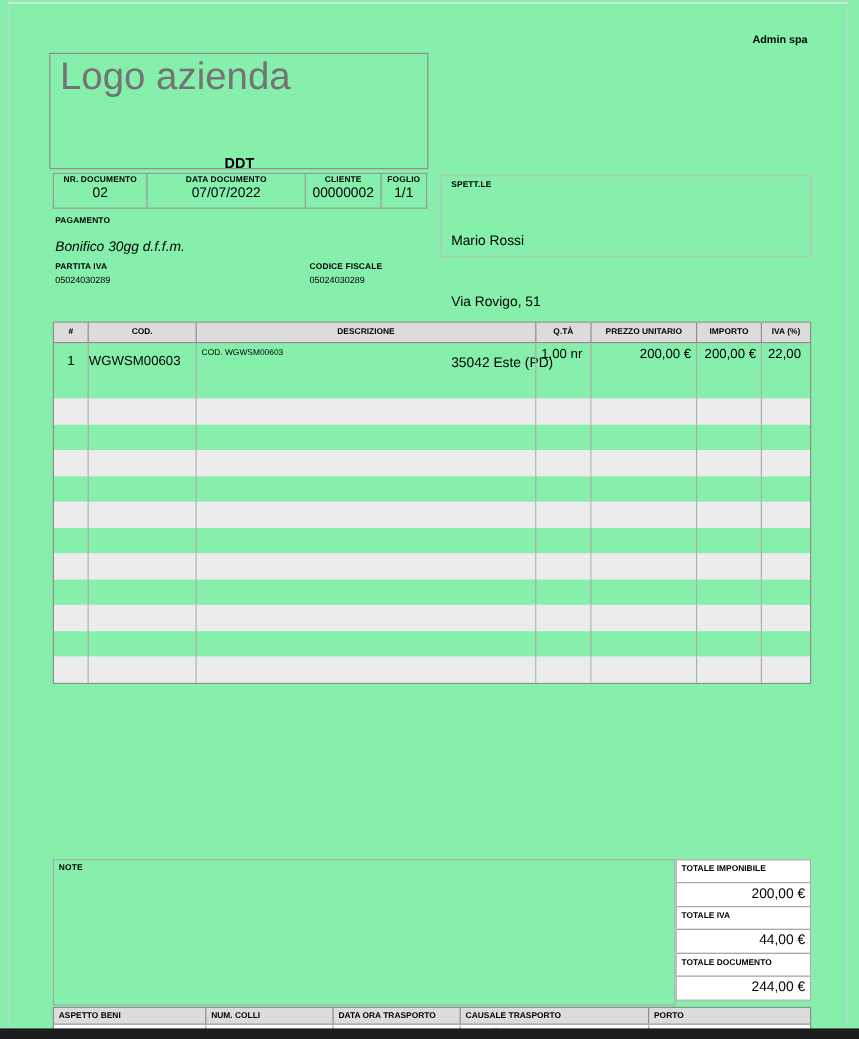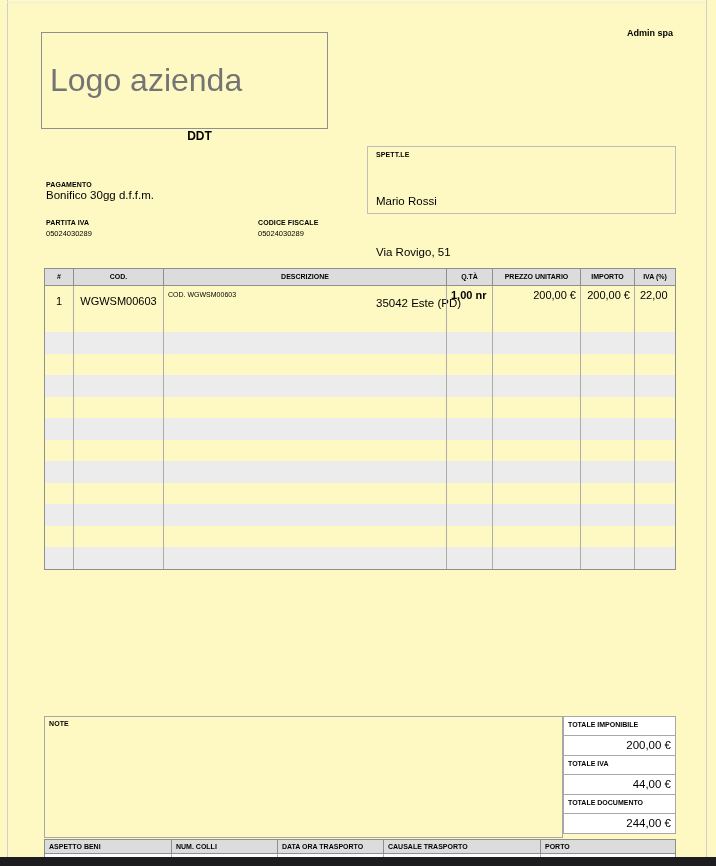--- a/index.html
+++ b/index.html
@@ -1,69 +1,69 @@
 <!DOCTYPE html>
 <html><head>
 <meta charset="utf-8">
 <style>
   * { margin:0; padding:0; box-sizing:border-box; }
   html,body { width:716px; height:866px; background:#fff; overflow:hidden; }
   body { font-family:"Liberation Sans", sans-serif; color:#000; position:relative; }
 
-  .page { position:absolute; left:0; top:0; width:716px; height:866px; background:#fef9c3; }
+  .page { position:absolute; left:0; top:0; width:716px; height:866px; background:#86efac; }
 
   .edge-v { position:absolute; top:0; bottom:0; width:1px; background:#cfcfcf; }
   .edge-left { left:7px; }
   .edge-right { left:706px; }
   .edge-top { position:absolute; left:7px; width:699px; top:2px; height:1px; background:#ececec; }
 
   .company-name { position:absolute; top:28px; right:43px; font-size:9px; font-weight:bold; }
 
-  .logo-box { position:absolute; left:41px; top:32px; width:287px; height:97px;
-              border:1px solid #8f8f8f; display:flex; align-items:center; }
+  .logo-box { position:absolute; left:41px; top:44px; width:316px; height:97px;
+              border:1px solid #8f8f8f; display:flex; align-items:flex-start; }
   .logo-text { font-size:32px; color:#747474; padding-left:8px; letter-spacing:0; }
 
   .ddt-title { position:absolute; left:44px; top:129px; width:311px; text-align:center;
                font-size:12px; font-weight:bold; }
 
   .doc-info { position:absolute; left:44px; top:144px; width:312px; height:30px;
               border:1px solid #999; display:grid; grid-template-columns:78px 132px 63px 37px; }
   .doc-info .cell { border-right:1px solid #999; text-align:center; padding-top:2px; }
   .doc-info .cell:last-child { border-right:none; }
   .lbl { font-size:7px; font-weight:bold; letter-spacing:.1px; }
   .doc-info .val { font-size:11.5px; margin-top:1px; }
 
   .spett-box { position:absolute; left:367px; top:146px; width:309px; height:68px;
                border:1px solid #bdbdbd; padding:4px 0 0 8px; }
   .spett-box .lbl { font-size:7px; }
   .spett-line { font-size:11.5px; line-height:15px;margin-top:36px; }
 
   .pagamento { position:absolute; left:46px; top:181px; }
-  .pagamento .val { font-size:11.5px; margin-top:1px; }
+  .pagamento .val { font-size:11.5px; margin-top:12px;font-style:italic; }
 
   .fiscal-row { position:absolute; left:46px; top:219px; }
   .fiscal-row .small-val { font-size:7.5px; margin-top:3px; }
   .codice { position:absolute; left:258px; top:219px; }
   .codice .small-val { font-size:7.5px; margin-top:3px; }
 
   
   .items { position:absolute; left:44px; top:268px; width:632px; border:1px solid #8f8f8f; }
   .trow { display:grid; grid-template-columns:29px 90px 283px 46px 88px 54px 40px; }
   .hrow { background:#dcdcdc; border-bottom:1px solid #8f8f8f; height:17px; }
   .hcell { font-size:7px; font-weight:bold; text-align:center; padding-top:4px;
            border-right:1px solid #8f8f8f; }
   .hcell:last-child { border-right:none; }
   .itemrow { height:46px; }
   .icell { border-right:1px solid #adadad; font-size:11px; overflow:hidden; }
   .icell:last-child { border-right:none; }
   .cell-num { text-align:center; padding-top:9px; }
-  .cell-cod { text-align:center; padding-top:9px; }
+  .cell-cod { padding-top:9px; }
   .cell-desc { padding:3px 4px 0 4px; line-height:14px; }
   .desc-code { font-size:7px; line-height:9px; margin-top:1px; }
-  .cell-qty { padding:3px 0 0 4px;font-weight:bold; }
+  .cell-qty { padding:3px 0 0 4px; }
   .cell-price, .cell-amount { text-align:right; padding:3px 4px 0 0; }
   .cell-vat { padding:3px 0 0 5px; }
   .erow { height:21.5px; }
   .erow.stripe .ecell { background:#ececec; }
   .ecell { border-right:1px solid #adadad; }
   .ecell:last-child { border-right:none; }
 
   
   .note-box { position:absolute; left:44px; top:716px; width:519px; height:122px;
               border:1px solid #a8a8a8; padding:3px 0 0 4px; }
@@ -96,20 +96,38 @@
   <div class="edge-top"></div>
 
   <div class="company-name">Admin spa</div>
 
   <div class="logo-box">
     <div class="logo-text">Logo azienda</div>
   </div>
 
   <div class="ddt-title">DDT</div>
 
+  <div class="doc-info">
+    <div class="cell">
+      <div class="lbl">NR. DOCUMENTO</div>
+      <div class="val">02</div>
+    </div>
+    <div class="cell">
+      <div class="lbl">DATA DOCUMENTO</div>
+      <div class="val">07/07/2022</div>
+    </div>
+    <div class="cell">
+      <div class="lbl">CLIENTE</div>
+      <div class="val">00000002</div>
+    </div>
+    <div class="cell">
+      <div class="lbl">FOGLIO</div>
+      <div class="val">1/1</div>
+    </div>
+  </div>
 
   <div class="spett-box">
     <div class="lbl">SPETT.LE</div>
     <div class="spett-line">Mario Rossi</div>
     <div class="spett-line">Via Rovigo, 51</div>
     <div class="spett-line">35042 Este (PD)</div>
   </div>
 
   <div class="pagamento">
     <div class="lbl">PAGAMENTO</div>

